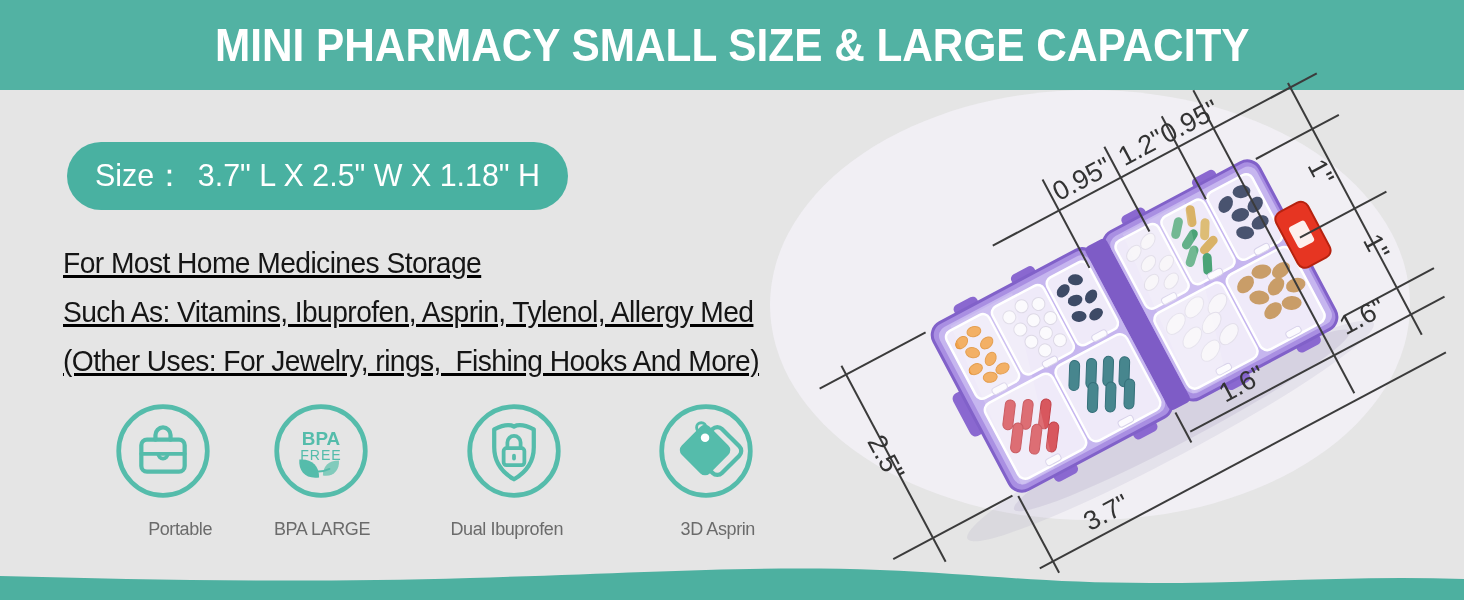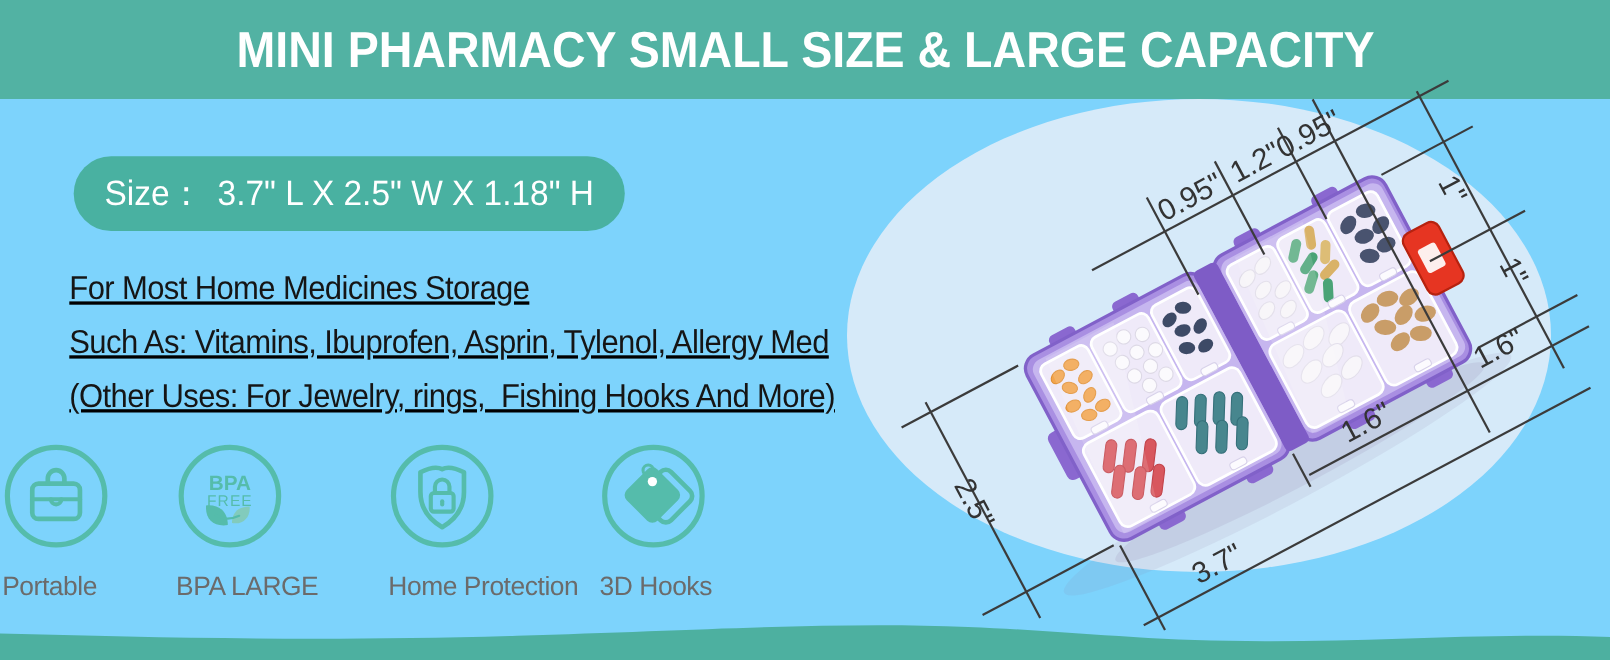--- a/index.html
+++ b/index.html
@@ -1,41 +1,41 @@
 <!DOCTYPE html>
 <html><head>
 <meta charset="utf-8">
 <style>
   * { margin:0; padding:0; box-sizing:border-box; }
   html,body { width:1464px; height:600px; }
   body { font-family:"Liberation Sans", sans-serif; background:#ffffff; overflow:hidden; }
-  .page { position:relative; width:1464px; height:600px; background:#7dd3fc; overflow:hidden;padding-left:44px; }
+  .page { position:relative; width:1464px; height:600px; background:#e5e5e5; overflow:hidden;padding-left:44px; }
 
   
   .top-banner { position:absolute; left:0; top:0; width:1464px; height:90px;
     background:#52b2a3; display:flex; align-items:center; justify-content:center; }
   .banner-title { color:#ffffff; font-weight:bold; font-size:46px; letter-spacing:0;
     transform:scaleX(.92); transform-origin:center; white-space:nowrap; }
 
   
   .size-badge { position:absolute; left:67px; top:142px; width:501px; height:68px;
     background:#49b1a1; border-radius:36px; display:flex; align-items:center; padding-left:28px; }
   .size-badge .txt { color:#ffffff; font-size:32px; white-space:pre; transform:scaleX(.95);
     transform-origin:left center; display:inline-block; }
   .size-badge .val { margin-left:14px; }
 
   
   .description { position:absolute; left:63px; top:238px;text-decoration:underline; }
   .description p { font-size:30px; color:#151515; line-height:49px; white-space:pre-wrap;
     transform:scaleX(.94); transform-origin:left center; letter-spacing:-0.6px; }
 
   
-  .feature { position:absolute; top:399px; width:210px; text-align:left; }
+  .feature { position:absolute; top:399px; width:210px; text-align:right; }
   .feature .icon-wrap { display:inline-block; width:98px; height:104px; }
-  .feature .f-label { margin-top:12px; font-size:24px; color:#6b6b6b; letter-spacing:-0.4px; }
+  .feature .f-label { margin-top:12px; font-size:18px; color:#6b6b6b; letter-spacing:-0.4px; }
   .f1 { left:2px; } .f2 { left:160px; } .f3 { left:353px; } .f4 { left:545px; }
   .icon-stroke { stroke:#55bcab; fill:none; stroke-linecap:round; stroke-linejoin:round; }
 
   
   .product-svg { position:absolute; left:760px; top:60px; width:704px; height:520px; }
   .dim-text { font-size:27px; fill:#333333; font-family:"Liberation Sans", sans-serif; }
   .dim-line { stroke:#3b3b3b; stroke-width:2; fill:none; }
 
   
   .bottom-wave { position:absolute; left:0; bottom:0; width:1464px; height:46px; }
@@ -271,33 +271,33 @@
   <div class="feature f3">
     <span class="icon-wrap">
       <svg viewBox="0 0 104 104" width="98" height="104">
         <circle class="icon-stroke" cx="52" cy="52" r="47" stroke-width="5"></circle>
         <path class="icon-stroke" d="M52,26 C58,23 65,25 73,29 V48 C73,65 64,75 52,82 C40,75 31,65 31,48 V29 C39,25 46,23 52,26 Z" stroke-width="4.5"></path>
         <path class="icon-stroke" d="M45,49 v-6 a7,7 0 0 1 14,0 v6" stroke-width="4"></path>
         <rect class="icon-stroke" x="41" y="49" width="22" height="18" rx="3" stroke-width="4"></rect>
         <rect x="50" y="55" width="4" height="7" rx="2" fill="#55bcab"></rect>
       </svg>
     </span>
-    <div class="f-label">Home Protection</div>
+    <div class="f-label">Dual Ibuprofen</div>
   </div>
 
   <div class="feature f4">
     <span class="icon-wrap">
       <svg viewBox="0 0 104 104" width="98" height="104">
         <circle class="icon-stroke" cx="52" cy="52" r="47" stroke-width="5"></circle>
         <rect class="icon-stroke" x="44" y="32" width="40" height="40" rx="7" transform="rotate(45 64 52)" stroke-width="4.5"></rect>
         <rect x="30" y="30" width="42" height="42" rx="7" transform="rotate(45 51 51)" fill="#55bcab"></rect>
         <circle cx="51" cy="38" r="4.5" fill="#ffffff"></circle>
         <circle class="icon-stroke" cx="47" cy="27" r="5" fill="#ffffff" stroke-width="3"></circle>
       </svg>
     </span>
-    <div class="f-label">3D Hooks</div>
+    <div class="f-label">3D Asprin</div>
   </div>
 
   <svg class="bottom-wave" viewBox="0 0 1464 46" preserveAspectRatio="none">
     <path d="M0,22 C150,26 300,29 470,24 C640,19 760,11 880,16 C980,20 1040,29 1150,29 C1260,29 1360,21 1464,25 L1464,46 L0,46 Z" fill="#4db0a0"></path>
   </svg>
 
 </div>
 
 </body></html>

